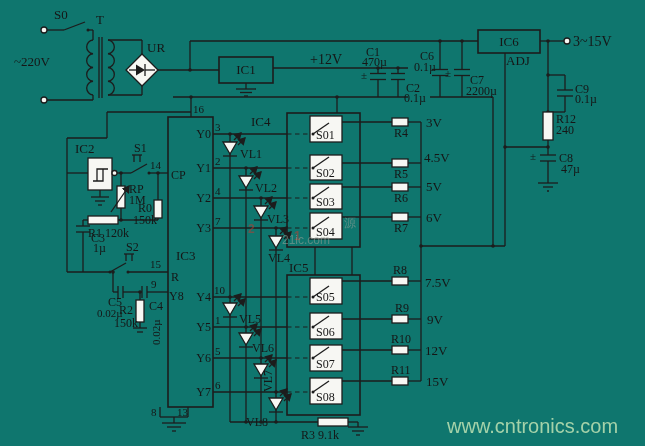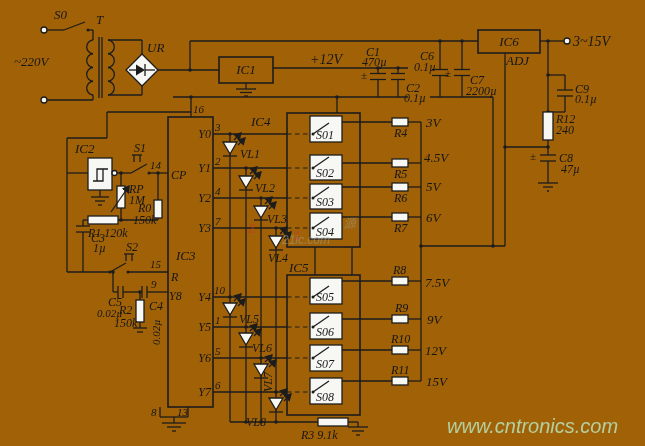--- a/index.html
+++ b/index.html
@@ -1,17 +1,17 @@
 <!DOCTYPE html>
 <html><head>
 <meta charset="utf-8">
 <style>
   html,body{margin:0;padding:0;background:#e8e8e4;}
-  .stage{position:relative;width:645px;height:446px;background:#a16207;overflow:hidden;
-         font-family:"Liberation Serif",serif;font-style:italic;}
+  .stage{position:relative;width:645px;height:446px;background:#0f766e;overflow:hidden;
+         font-family:"Liberation Serif",serif;}
   svg{position:absolute;left:0;top:0;}
   .w{stroke:#1c1c1c;stroke-width:1.3;fill:none;}
   .wd{stroke:#1c1c1c;stroke-width:1.2;fill:none;stroke-dasharray:4.5 3.5;}
   .cb{fill:#f7f7f3;stroke:#1c1c1c;stroke-width:1.3;}
   .icb{fill:none;stroke:#1c1c1c;stroke-width:1.6;}
   .dot{fill:#1c1c1c;}
   text{fill:#161616;font-family:"Liberation Serif",serif;font-size:12px;}.t11{font-size:11px;}.t13{font-size:13px;}.t14{font-size:14px;}
   .wm-site{font-family:"Liberation Sans",sans-serif;font-size:20px;fill:#b5dcb0;opacity:.9;}
   .wm-red{font-family:"Liberation Sans",sans-serif;font-weight:bold;fill:#c8372b;opacity:.5;}
   .wm-gray{font-family:"Liberation Sans",sans-serif;fill:#98a298;opacity:.55;}

